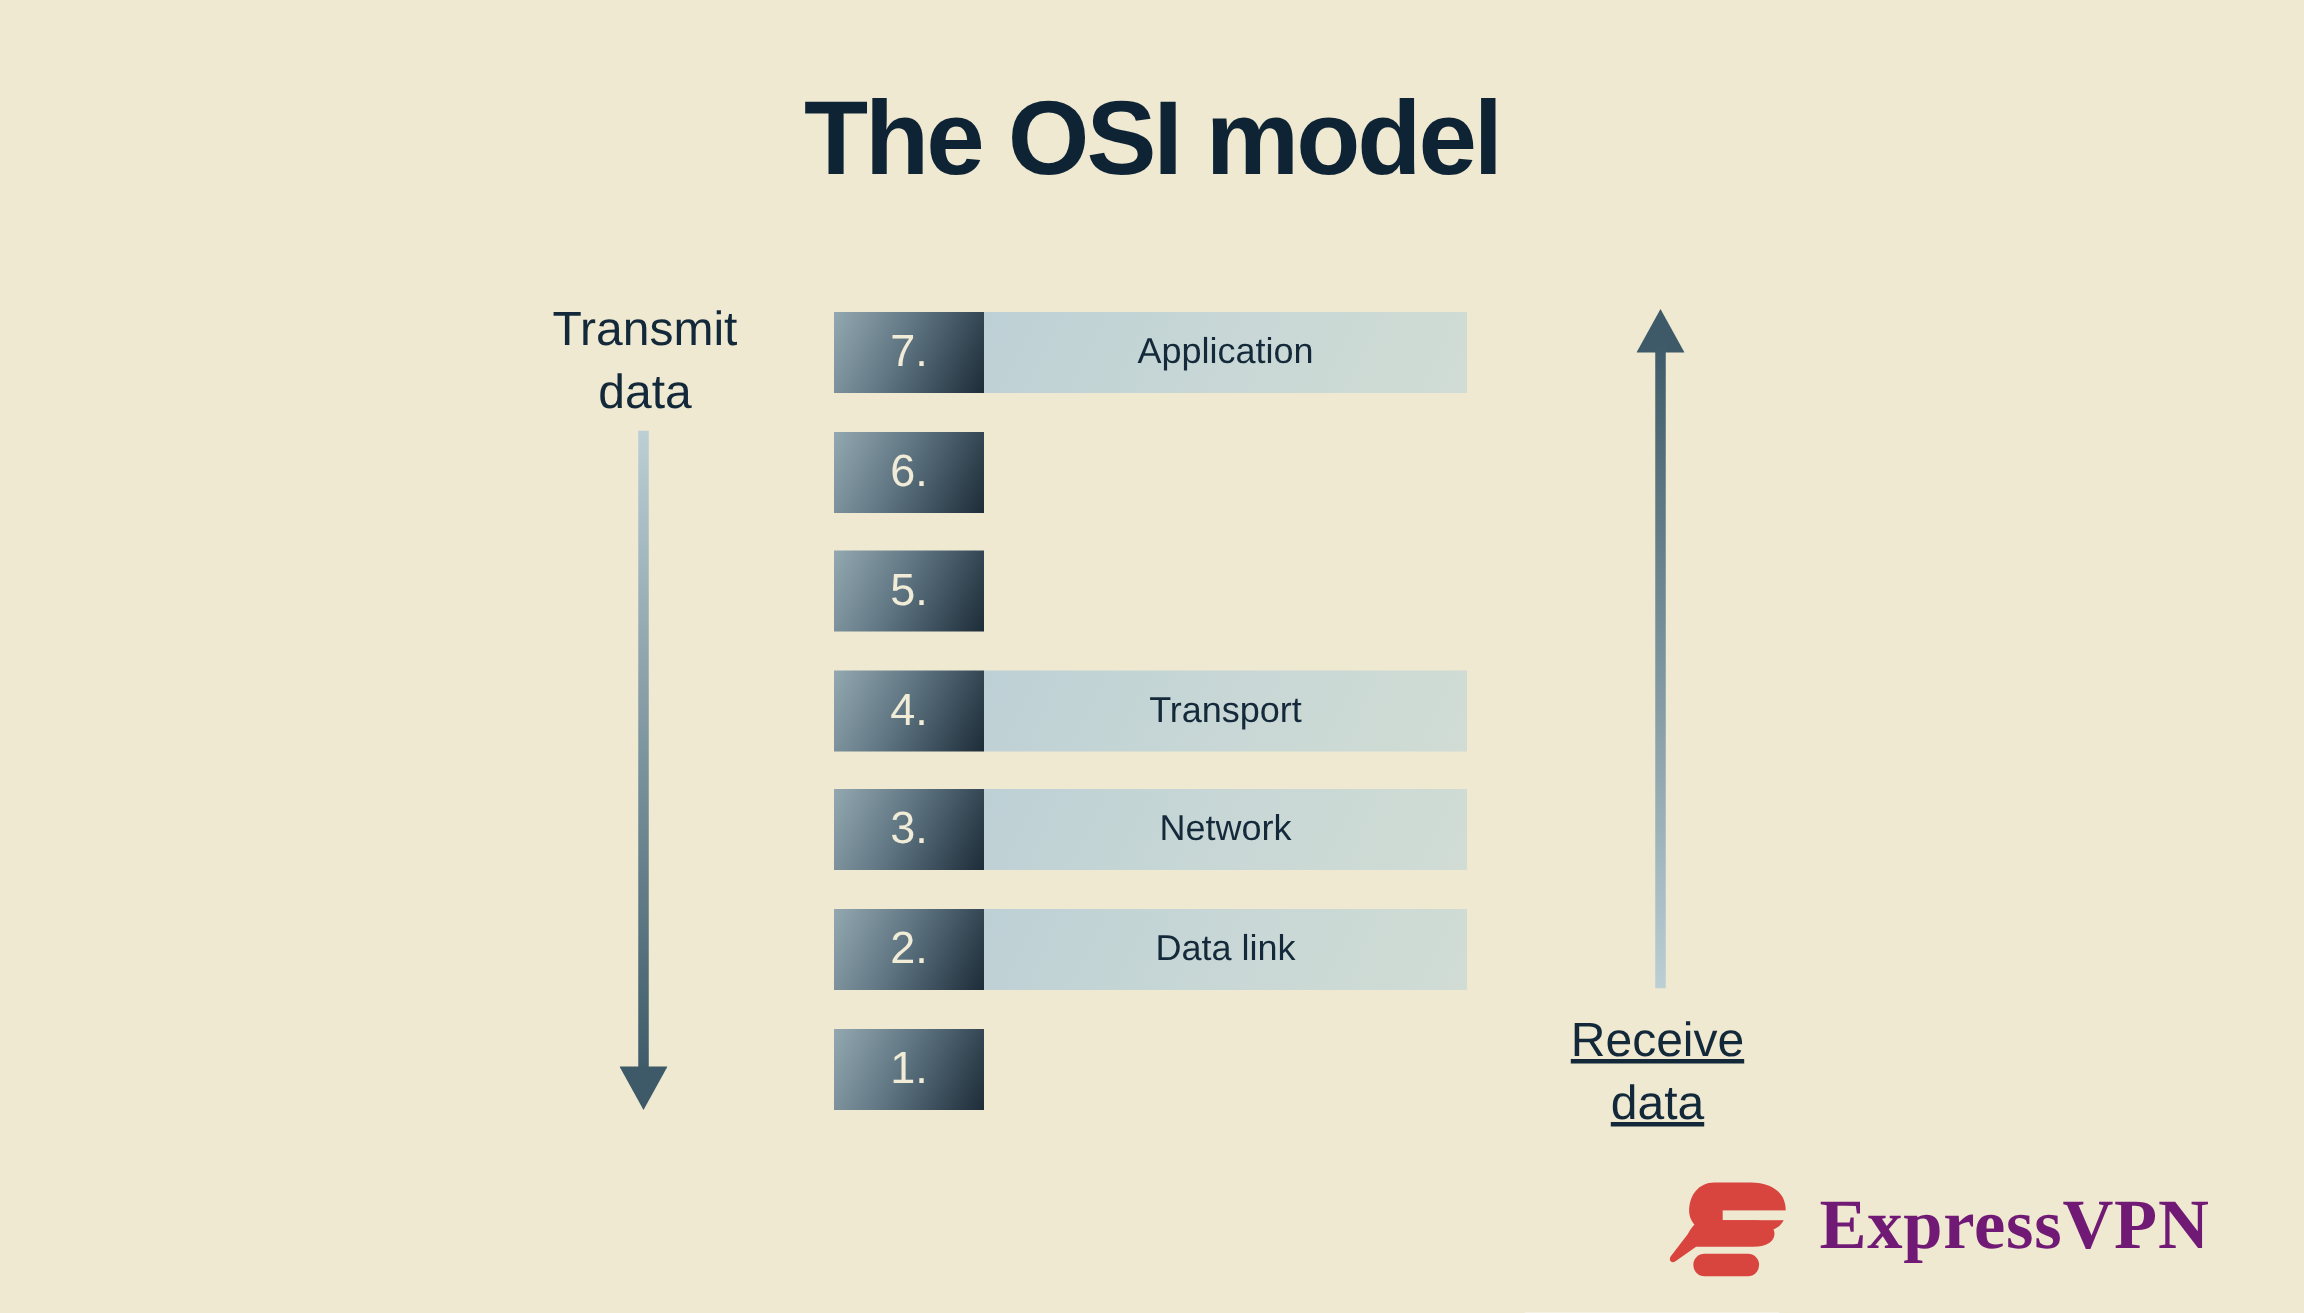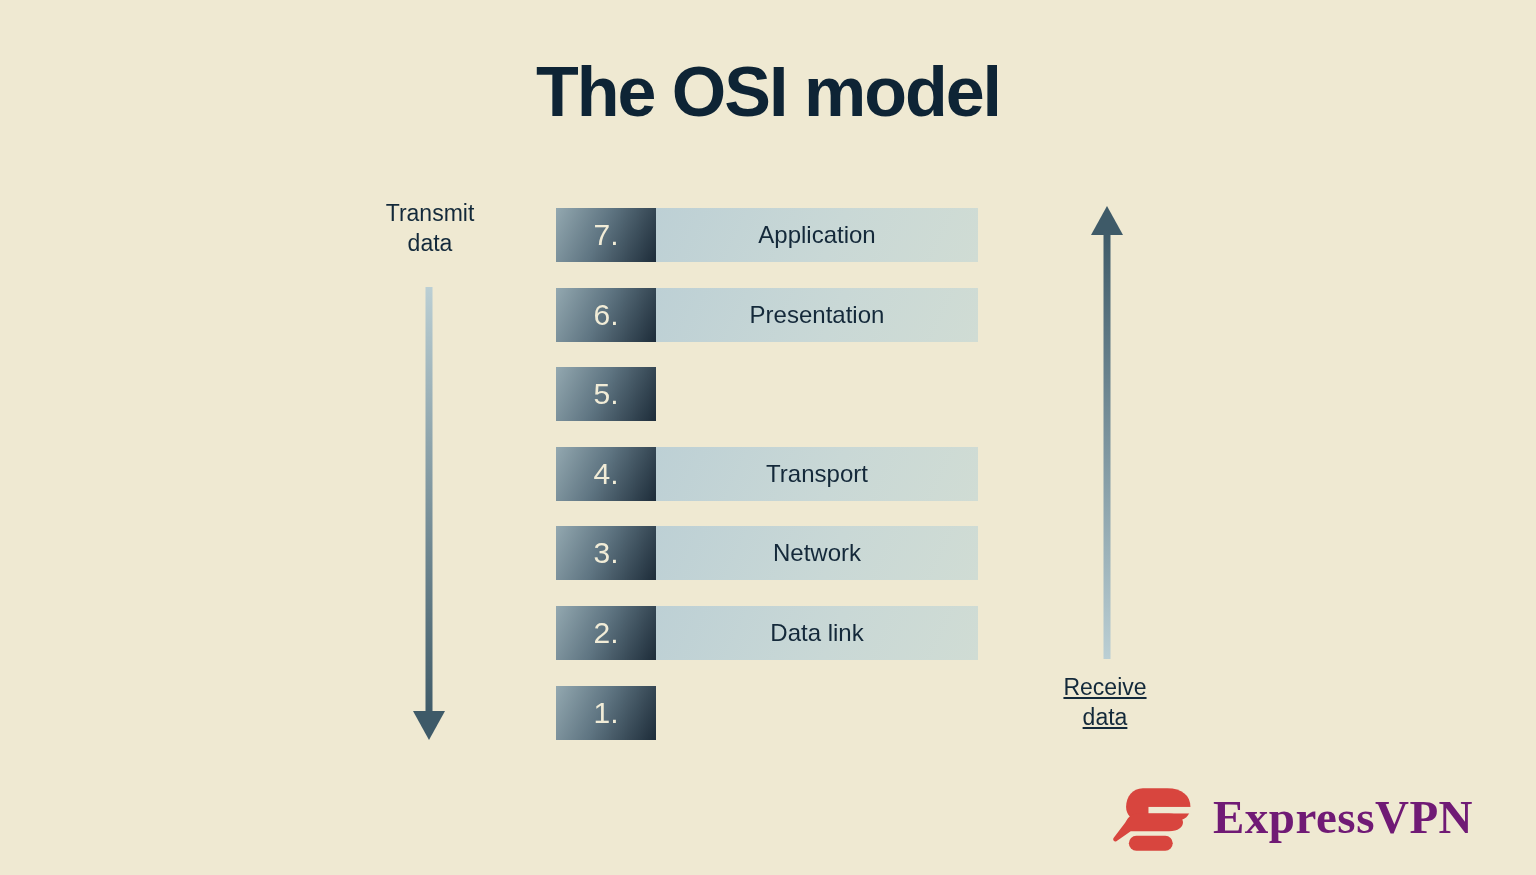--- a/index.html
+++ b/index.html
@@ -17,21 +17,21 @@
     text-align:center;
     font-size:70px;
     font-weight:700;
     letter-spacing:-2px;
     color:#0e2435;
   }
   .side-label{
     position:absolute;
     width:200px;
     text-align:center;
-    font-size:23px;
+    font-size:32px;
     line-height:1.32;
     font-weight:500;
     color:#13293a;
     white-space:pre-line;
   }
   .transmit-label{ left:330px; top:198px; }
   .receive-label{ left:1005px; top:672px;text-decoration:underline; }
   .arrow{ position:absolute; width:32px; }
   .arrow-left{ left:413px; top:287px; height:453px; }
   .arrow-right{ left:1091px; top:206px; height:453px; }
@@ -107,21 +107,20 @@
     <polygon points="0,424 32,424 16,453" fill="#3e5a68"></polygon>
   </svg>
 
   <div class="layers">
     <div class="layer-row">
       <div class="layer-number">7.</div>
       <div class="layer-name">Application</div>
     </div>
     <div class="layer-row">
       <div class="layer-number">6.</div>
-      <div class="layer-name">Presentation</div>
     </div>
     <div class="layer-row">
       <div class="layer-number">5.</div>
     </div>
     <div class="layer-row">
       <div class="layer-number">4.</div>
       <div class="layer-name">Transport</div>
     </div>
     <div class="layer-row">
       <div class="layer-number">3.</div>

